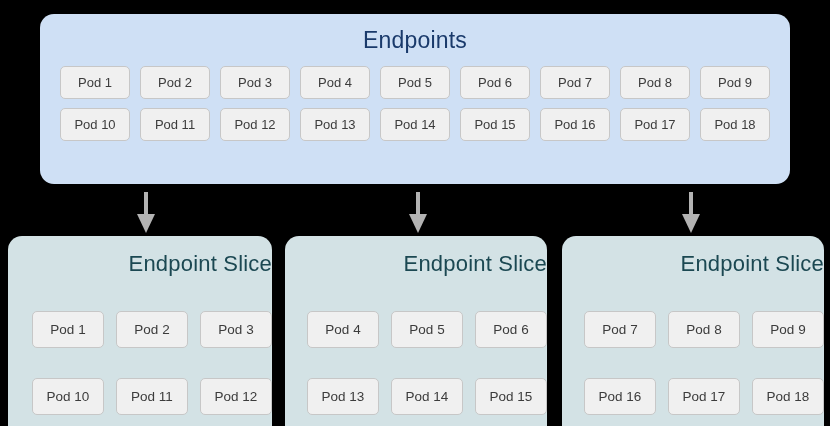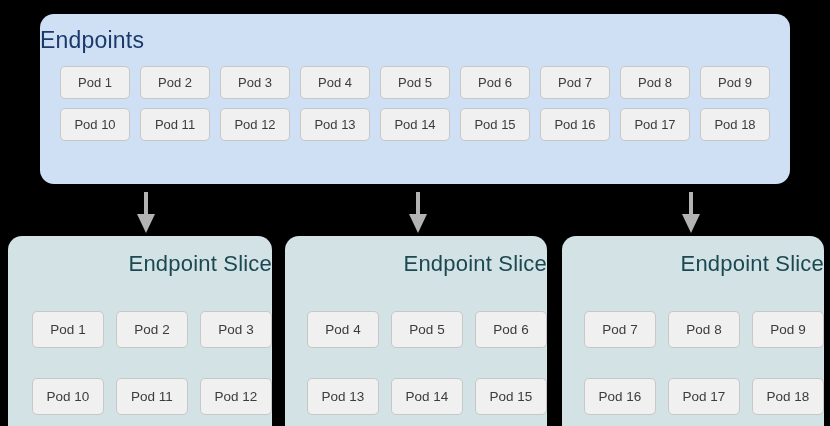--- a/index.html
+++ b/index.html
@@ -27,20 +27,21 @@
     position: absolute;
     left: 40px;
     top: 14px;
     width: 750px;
     height: 170px;
     background: #cfe0f5;
     border-radius: 14px;
     box-sizing: border-box;
     display: flex;
     flex-direction: column;
+    align-items: center;
     padding-top: 12px;
   }
   .endpoints-title {
     color: #1a3a6b;
     font-size: 23px;
     font-weight: 400;
     letter-spacing: 0.2px;
     line-height: 28px;
     margin-bottom: 12px;
   }

